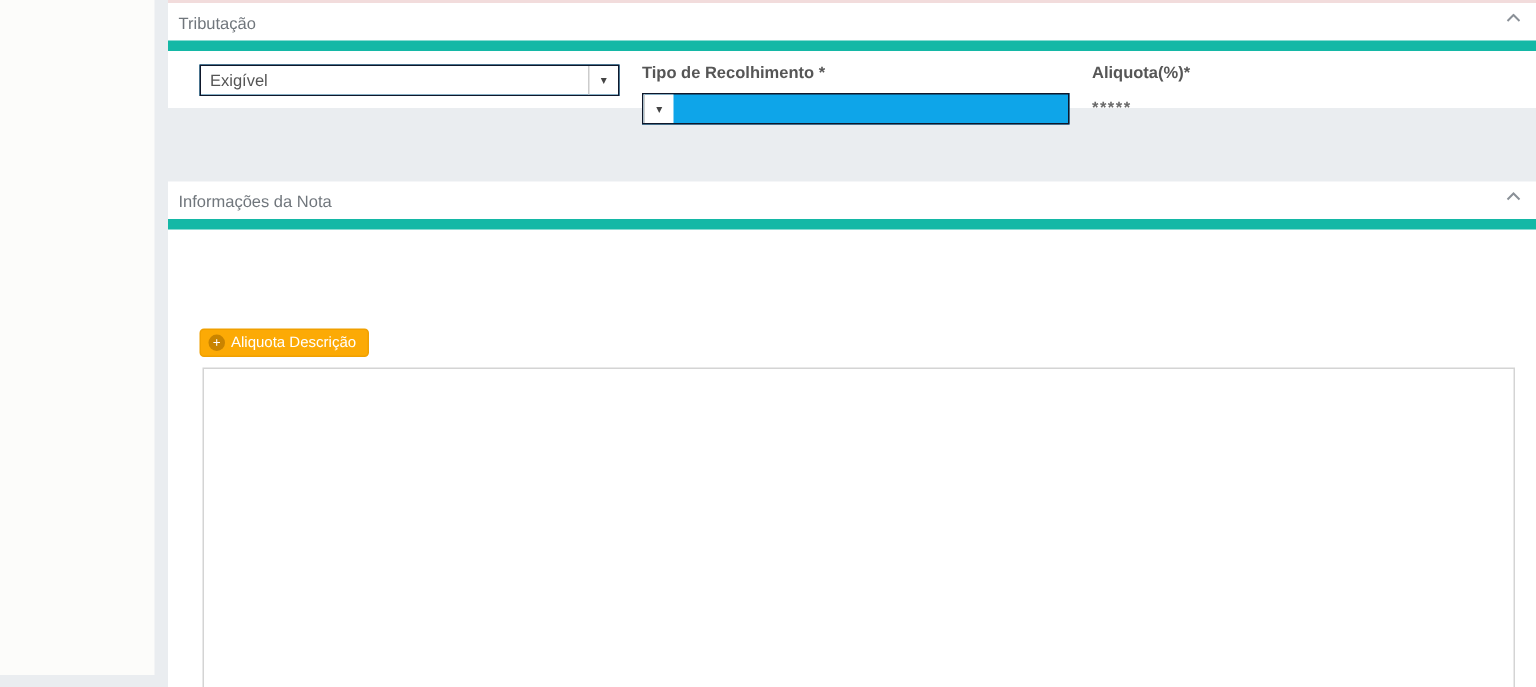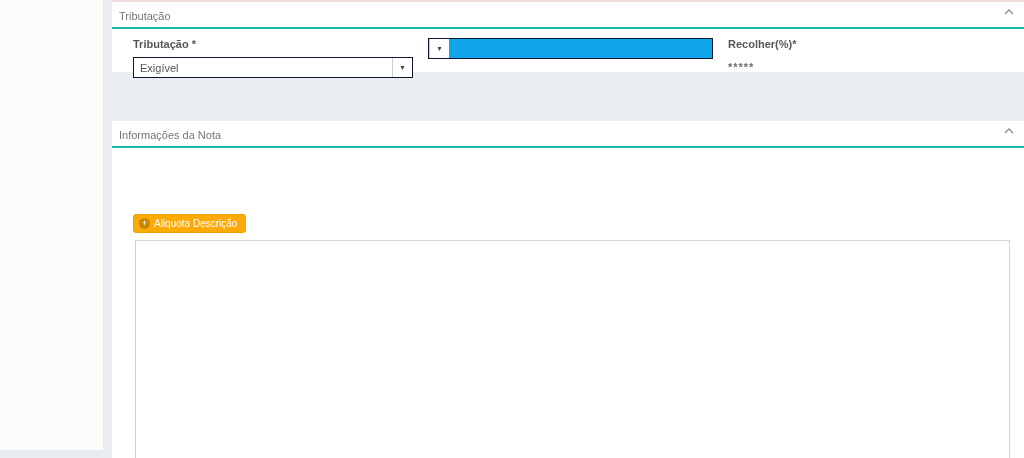--- a/index.html
+++ b/index.html
@@ -22,21 +22,21 @@
   .card-tributacao {
     top: 0; height: 72px;
     border-top: 2px solid #f2dcdc;
   }
   .card-informacoes {
     top: 97px; height: 370px; margin-top: 24px;
   }
   .card-header {
     position: relative;
     padding: 4px 0 3px 7px;
-    border-bottom: 2px solid #14b8a6;
+    border-bottom: 7px solid #14b8a6;
   }
   .card-header .section-title {
     font-size: 11px; color: #70767c;
   }
   .collapse-toggle {
     position: absolute; right: 8px; top: 4px;
     width: 14px; height: 12px;
     background: transparent; border: none;
     cursor: pointer; display: flex; align-items: center; justify-content: center;
   }
@@ -109,37 +109,37 @@
     <button class="collapse-toggle">
       <span>
         <svg class="chevron-svg" width="10" height="6" viewBox="0 0 10 6">
           <polyline points="1,5 5,1 9,5" fill="none" stroke="#8a9097" stroke-width="1.3"></polyline>
         </svg>
       </span>
     </button>
   </div>
   <div class="fields-row">
     <div class="field field-tributacao">
-      <label class="field-label">Tributação *</label>
       <div class="combobox">
         <input class="combo-input" value="Exigível" style="">
         <button class="combo-btn">
           <span>▾</span>
         </button>
       </div>
     </div>
     <div class="field field-tipo">
+      <label class="field-label">Tipo de Recolhimento *</label>
       <div class="combobox">
         <button class="combo-btn">
           <span>▾</span>
         </button>
       </div>
     </div>
     <div class="field field-aliquota">
-      <label class="field-label">Recolher(%)*</label>
+      <label class="field-label">Aliquota(%)*</label>
       <span class="readonly-value">*****</span>
     </div>
   </div>
 </section>
 
 <section class="card card-informacoes">
   <div class="card-header">
     <span class="section-title">Informações da Nota</span>
     <button class="collapse-toggle">
       <span>

